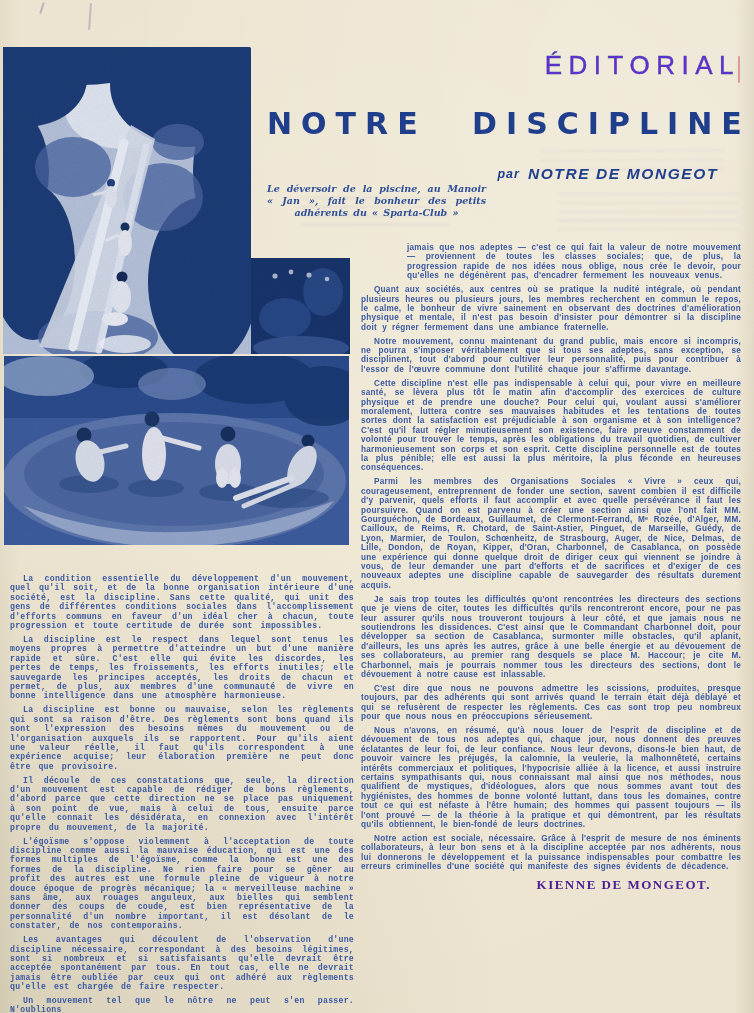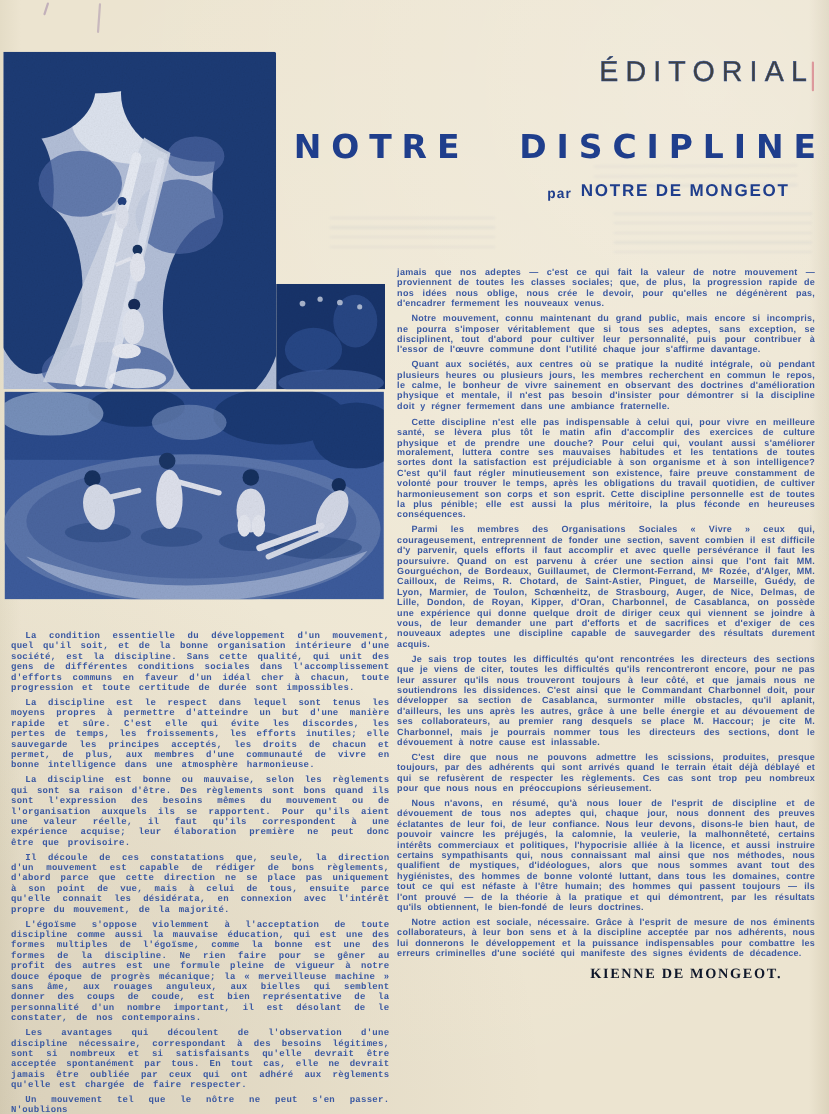--- a/index.html
+++ b/index.html
@@ -17,33 +17,32 @@
       radial-gradient(100% 80% at 50% 45%, rgba(255,252,240,.18), transparent 70%),
       linear-gradient(90deg, #e4dcc6 0, var(--paper) 2.5%, var(--paper) 97.5%, #dcd3bc 100%),
       var(--paper);
   }
   .page{position:absolute;inset:0;}
 
   
   .editorial{
     position:absolute;top:50px;right:14px;
     font-size:26px;font-weight:400;letter-spacing:6.5px;
-    color:#404040;-webkit-text-stroke:.4px #2a4d96;
+    color:#6d28d9;-webkit-text-stroke:.4px #2a4d96;
     font-family:"Liberation Sans",sans-serif;
   }
   .title{
     position:absolute;left:267px;top:106px;width:470px;
     font-family:"DejaVu Sans",sans-serif;font-weight:bold;
     font-size:30px;letter-spacing:9px;word-spacing:26px;white-space:nowrap;
     color:var(--ink_dark);
-    margin-top:11px;
   }
   .byline{
     position:absolute;top:165px;right:36px;
-    display:flex;align-items:flex-end;gap:8px;color:var(--ink_dark);
+    display:flex;align-items:center;gap:8px;color:var(--ink_dark);font-style:italic;
   }
   .byline .pre{font-size:12.5px;font-weight:bold;letter-spacing:1px;}
   .byline .name{font-size:15.5px;font-weight:bold;letter-spacing:1.6px;}
   .caption{
     position:absolute;left:267px;top:183px;width:219px;
     font-family:"DejaVu Serif",serif;font-style:italic;font-weight:bold;
     font-size:9.5px;line-height:11.8px;color:#2e4f97;
     text-align:justify;text-align-last:center;word-spacing:2px;
   }
 
@@ -54,27 +53,27 @@
   .photo-2{left:251px;top:258px;width:99px;height:96px;}
   .photo-3{left:4px;top:356px;width:345px;height:189px;}
 
   
   .col{position:absolute;color:var(--ink);}
   .col p{
     font-weight:bold;font-size:8.2px;line-height:9.4px;
     text-align:justify;text-indent:13px;margin-bottom:4.5px;
     word-spacing:2.6px;letter-spacing:.25px;
   }
-  .col p.noindent{text-indent:0;}
+  .col p.noindent{text-indent:0;margin-left:46px;}
   .col-left{left:10px;top:574px;width:344px;font-family:Liberation Mono, monospace;}
   .col-right{left:361px;top:243px;width:380px;}
   .signature{
     margin:5px 30px 0 0;text-align:right;
     font-family:"Liberation Serif",serif;font-weight:bold;
-    font-size:13px;letter-spacing:1.5px;color:#0f172a;
+    font-size:13px;letter-spacing:1.5px;color:#4c1d95;
   }
 
   
   .ghost{position:absolute;opacity:.5;filter:blur(1.2px);
     background:repeating-linear-gradient(180deg, rgba(110,130,175,.14) 0 2.2px, transparent 2.2px 8.8px);}
   .ghost.g1{left:540px;top:150px;width:185px;height:22px;transform:rotate(-.3deg);}
   .ghost.g2{left:300px;top:197px;width:150px;height:32px;}
   .ghost.g3{left:558px;top:193px;width:180px;height:42px;}
   .pencil{position:absolute;border-radius:2px;}
   .pencil.p1{left:41px;top:2px;width:1.5px;height:12px;transform:rotate(18deg);background:rgba(125,92,150,.38);}
@@ -92,20 +91,21 @@
   <div class="ghost g1"></div>
   <div class="ghost g2"></div>
   <div class="ghost g3"></div>
 
   <div class="editorial">ÉDITORIAL</div>
   <h1 class="title">NOTRE DISCIPLINE</h1>
   <div class="byline">
     <span class="pre">par</span>
     <span class="name">NOTRE DE MONGEOT</span>
   </div>
+  <div class="caption">Le déversoir de la piscine, au Manoir « Jan », fait le bonheur des petits adhérents du « Sparta-Club »</div>
 
   <div class="photo photo-1">
     <svg viewBox="0 0 248 307" aria-hidden="true">
       <defs>
         <filter id="grain">
             <feTurbulence type="fractalNoise" baseFrequency="0.75" numOctaves="2"></feTurbulence>
             <feColorMatrix type="saturate" values="0"></feColorMatrix>
           </filter>
         <filter id="soft">
             <feGaussianBlur stdDeviation="0.7"></feGaussianBlur>
@@ -218,22 +218,22 @@
     <p>La discipline est le respect dans lequel sont tenus les moyens propres à permettre d'atteindre un but d'une manière rapide et sûre. C'est elle qui évite les discordes, les pertes de temps, les froissements, les efforts inutiles; elle sauvegarde les principes acceptés, les droits de chacun et permet, de plus, aux membres d'une communauté de vivre en bonne intelligence dans une atmosphère harmonieuse.</p>
     <p>La discipline est bonne ou mauvaise, selon les règlements qui sont sa raison d'être. Des règlements sont bons quand ils sont l'expression des besoins mêmes du mouvement ou de l'organisation auxquels ils se rapportent. Pour qu'ils aient une valeur réelle, il faut qu'ils correspondent à une expérience acquise; leur élaboration première ne peut donc être que provisoire.</p>
     <p>Il découle de ces constatations que, seule, la direction d'un mouvement est capable de rédiger de bons règlements, d'abord parce que cette direction ne se place pas uniquement à son point de vue, mais à celui de tous, ensuite parce qu'elle connait les désidérata, en connexion avec l'intérêt propre du mouvement, de la majorité.</p>
     <p>L'égoïsme s'oppose violemment à l'acceptation de toute discipline comme aussi la mauvaise éducation, qui est une des formes multiples de l'égoïsme, comme la bonne est une des formes de la discipline. Ne rien faire pour se gêner au profit des autres est une formule pleine de vigueur à notre douce époque de progrès mécanique; la « merveilleuse machine » sans âme, aux rouages anguleux, aux bielles qui semblent donner des coups de coude, est bien représentative de la personnalité d'un nombre important, il est désolant de le constater, de nos contemporains.</p>
     <p>Les avantages qui découlent de l'observation d'une discipline nécessaire, correspondant à des besoins légitimes, sont si nombreux et si satisfaisants qu'elle devrait être acceptée spontanément par tous. En tout cas, elle ne devrait jamais être oubliée par ceux qui ont adhéré aux règlements qu'elle est chargée de faire respecter.</p>
     <p>Un mouvement tel que le nôtre ne peut s'en passer. N'oublions</p>
   </div>
 
   <div class="col col-right">
     <p class="noindent">jamais que nos adeptes — c'est ce qui fait la valeur de notre mouvement — proviennent de toutes les classes sociales; que, de plus, la progression rapide de nos idées nous oblige, nous crée le devoir, pour qu'elles ne dégénèrent pas, d'encadrer fermement les nouveaux venus.</p>
+    <p>Quant aux sociétés, aux centres où se pratique la nudité intégrale, où pendant plusieurs heures ou plusieurs jours, les membres recherchent en commun le repos, le calme, le bonheur de vivre sainement en observant des doctrines d'amélioration physique et mentale, il n'est pas besoin d'insister pour démontrer si la discipline doit y régner fermement dans une ambiance fraternelle.</p>
     <p>Notre mouvement, connu maintenant du grand public, mais encore si incompris, ne pourra s'imposer véritablement que si tous ses adeptes, sans exception, se disciplinent, tout d'abord pour cultiver leur personnalité, puis pour contribuer à l'essor de l'œuvre commune dont l'utilité chaque jour s'affirme davantage.</p>
-    <p>Quant aux sociétés, aux centres où se pratique la nudité intégrale, où pendant plusieurs heures ou plusieurs jours, les membres recherchent en commun le repos, le calme, le bonheur de vivre sainement en observant des doctrines d'amélioration physique et mentale, il n'est pas besoin d'insister pour démontrer si la discipline doit y régner fermement dans une ambiance fraternelle.</p>
     <p>Cette discipline n'est elle pas indispensable à celui qui, pour vivre en meilleure santé, se lèvera plus tôt le matin afin d'accomplir des exercices de culture physique et de prendre une douche? Pour celui qui, voulant aussi s'améliorer moralement, luttera contre ses mauvaises habitudes et les tentations de toutes sortes dont la satisfaction est préjudiciable à son organisme et à son intelligence? C'est qu'il faut régler minutieusement son existence, faire preuve constamment de volonté pour trouver le temps, après les obligations du travail quotidien, de cultiver harmonieusement son corps et son esprit. Cette discipline personnelle est de toutes la plus pénible; elle est aussi la plus méritoire, la plus féconde en heureuses conséquences.</p>
     <p>Parmi les membres des Organisations Sociales « Vivre » ceux qui, courageusement, entreprennent de fonder une section, savent combien il est difficile d'y parvenir, quels efforts il faut accomplir et avec quelle persévérance il faut les poursuivre. Quand on est parvenu à créer une section ainsi que l'ont fait MM. Gourguéchon, de Bordeaux, Guillaumet, de Clermont-Ferrand, Mᵉ Rozée, d'Alger, MM. Cailloux, de Reims, R. Chotard, de Saint-Astier, Pinguet, de Marseille, Guédy, de Lyon, Marmier, de Toulon, Schœnheitz, de Strasbourg, Auger, de Nice, Delmas, de Lille, Dondon, de Royan, Kipper, d'Oran, Charbonnel, de Casablanca, on possède une expérience qui donne quelque droit de diriger ceux qui viennent se joindre à vous, de leur demander une part d'efforts et de sacrifices et d'exiger de ces nouveaux adeptes une discipline capable de sauvegarder des résultats durement acquis.</p>
     <p>Je sais trop toutes les difficultés qu'ont rencontrées les directeurs des sections que je viens de citer, toutes les difficultés qu'ils rencontreront encore, pour ne pas leur assurer qu'ils nous trouveront toujours à leur côté, et que jamais nous ne soutiendrons les dissidences. C'est ainsi que le Commandant Charbonnel doit, pour développer sa section de Casablanca, surmonter mille obstacles, qu'il aplanit, d'ailleurs, les uns après les autres, grâce à une belle énergie et au dévouement de ses collaborateurs, au premier rang desquels se place M. Haccour; je cite M. Charbonnel, mais je pourrais nommer tous les directeurs des sections, dont le dévouement à notre cause est inlassable.</p>
     <p>C'est dire que nous ne pouvons admettre les scissions, produites, presque toujours, par des adhérents qui sont arrivés quand le terrain était déjà déblayé et qui se refusèrent de respecter les règlements. Ces cas sont trop peu nombreux pour que nous nous en préoccupions sérieusement.</p>
     <p>Nous n'avons, en résumé, qu'à nous louer de l'esprit de discipline et de dévouement de tous nos adeptes qui, chaque jour, nous donnent des preuves éclatantes de leur foi, de leur confiance. Nous leur devons, disons-le bien haut, de pouvoir vaincre les préjugés, la calomnie, la veulerie, la malhonnêteté, certains intérêts commerciaux et politiques, l'hypocrisie alliée à la licence, et aussi instruire certains sympathisants qui, nous connaissant mal ainsi que nos méthodes, nous qualifient de mystiques, d'idéologues, alors que nous sommes avant tout des hygiénistes, des hommes de bonne volonté luttant, dans tous les domaines, contre tout ce qui est néfaste à l'être humain; des hommes qui passent toujours — ils l'ont prouvé — de la théorie à la pratique et qui démontrent, par les résultats qu'ils obtiennent, le bien-fondé de leurs doctrines.</p>
     <p>Notre action est sociale, nécessaire. Grâce à l'esprit de mesure de nos éminents collaborateurs, à leur bon sens et à la discipline acceptée par nos adhérents, nous lui donnerons le développement et la puissance indispensables pour combattre les erreurs criminelles d'une société qui manifeste des signes évidents de décadence.</p>
     <div class="signature">KIENNE DE MONGEOT.</div>
   </div>
 
 </div>

